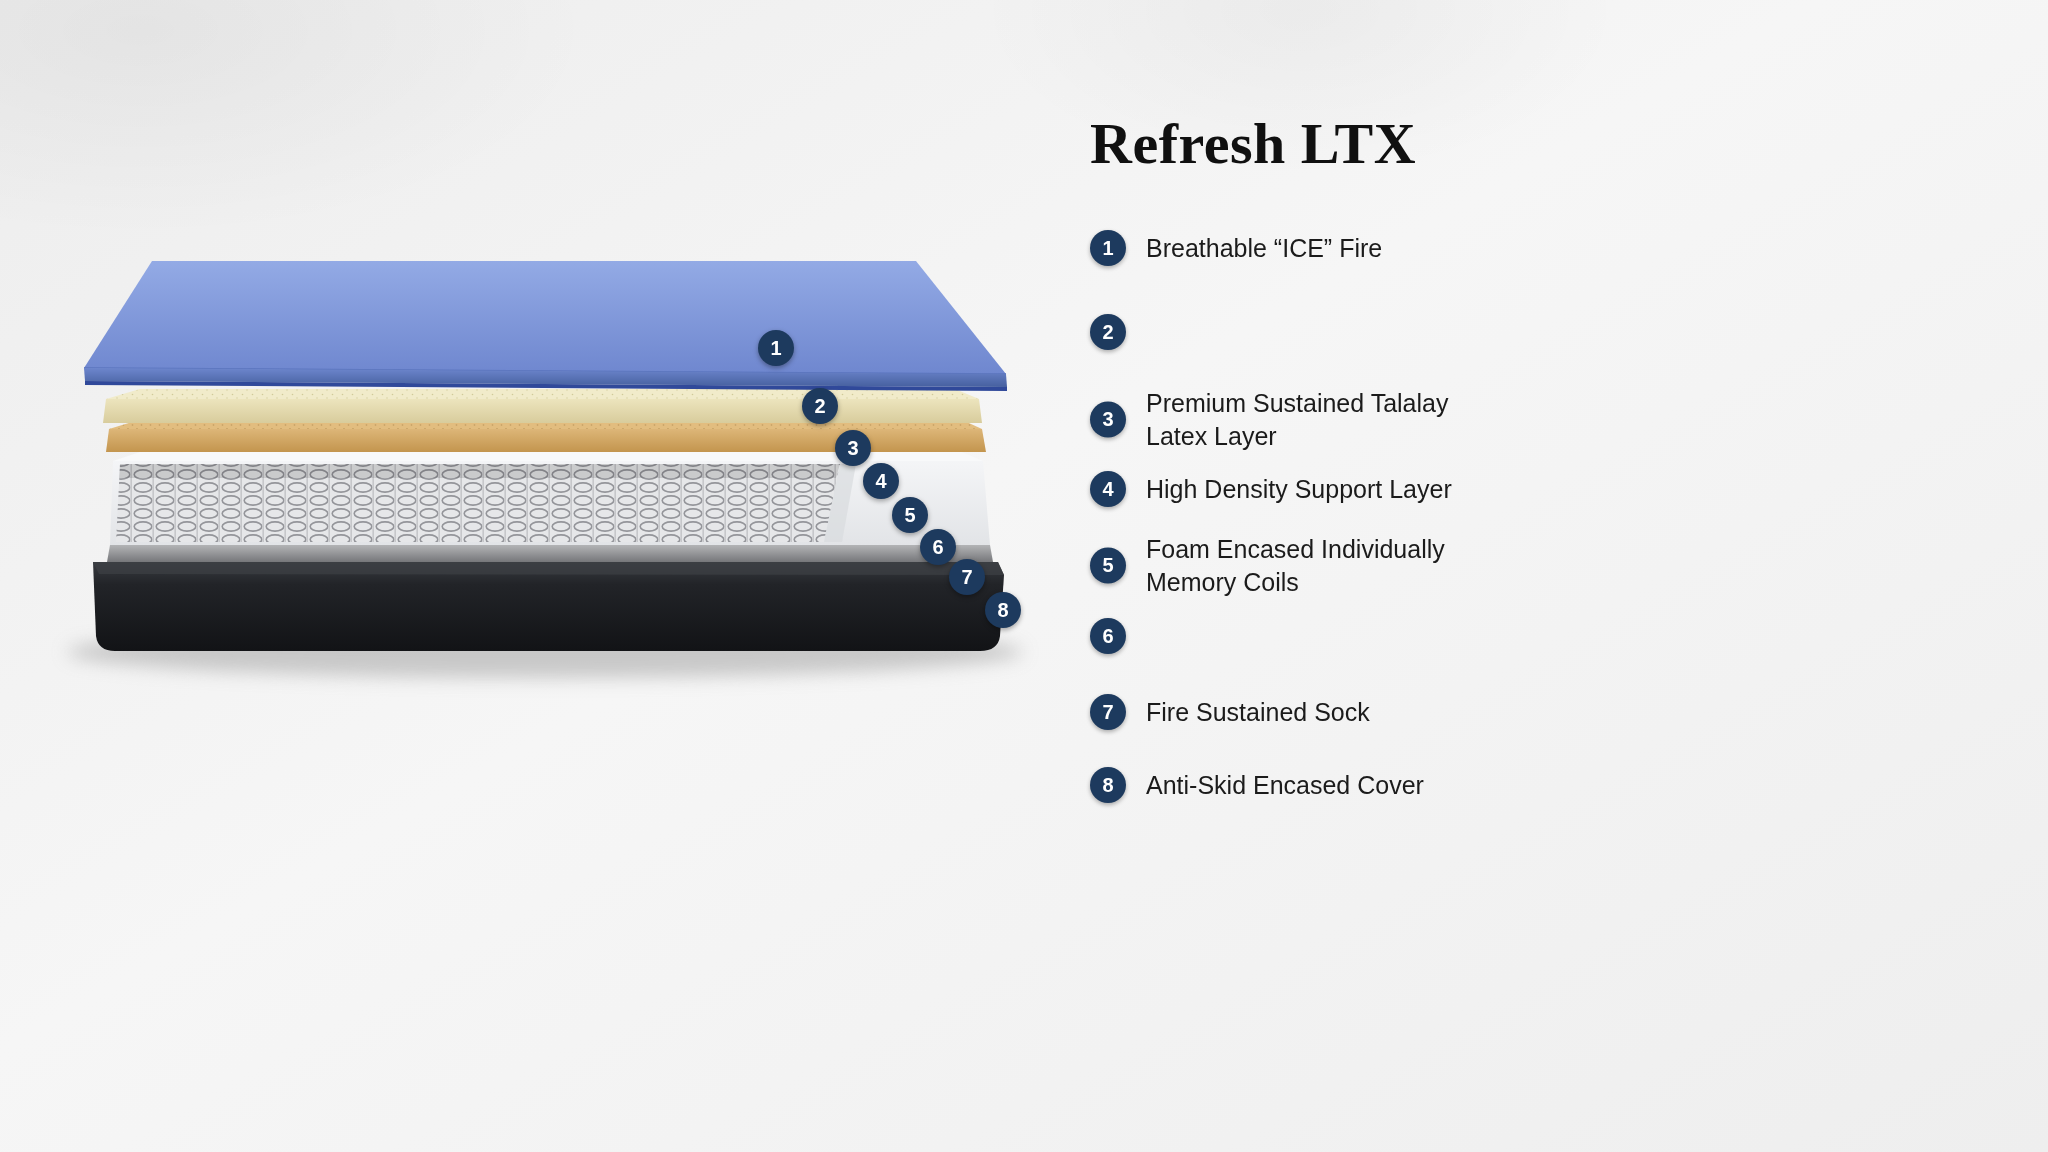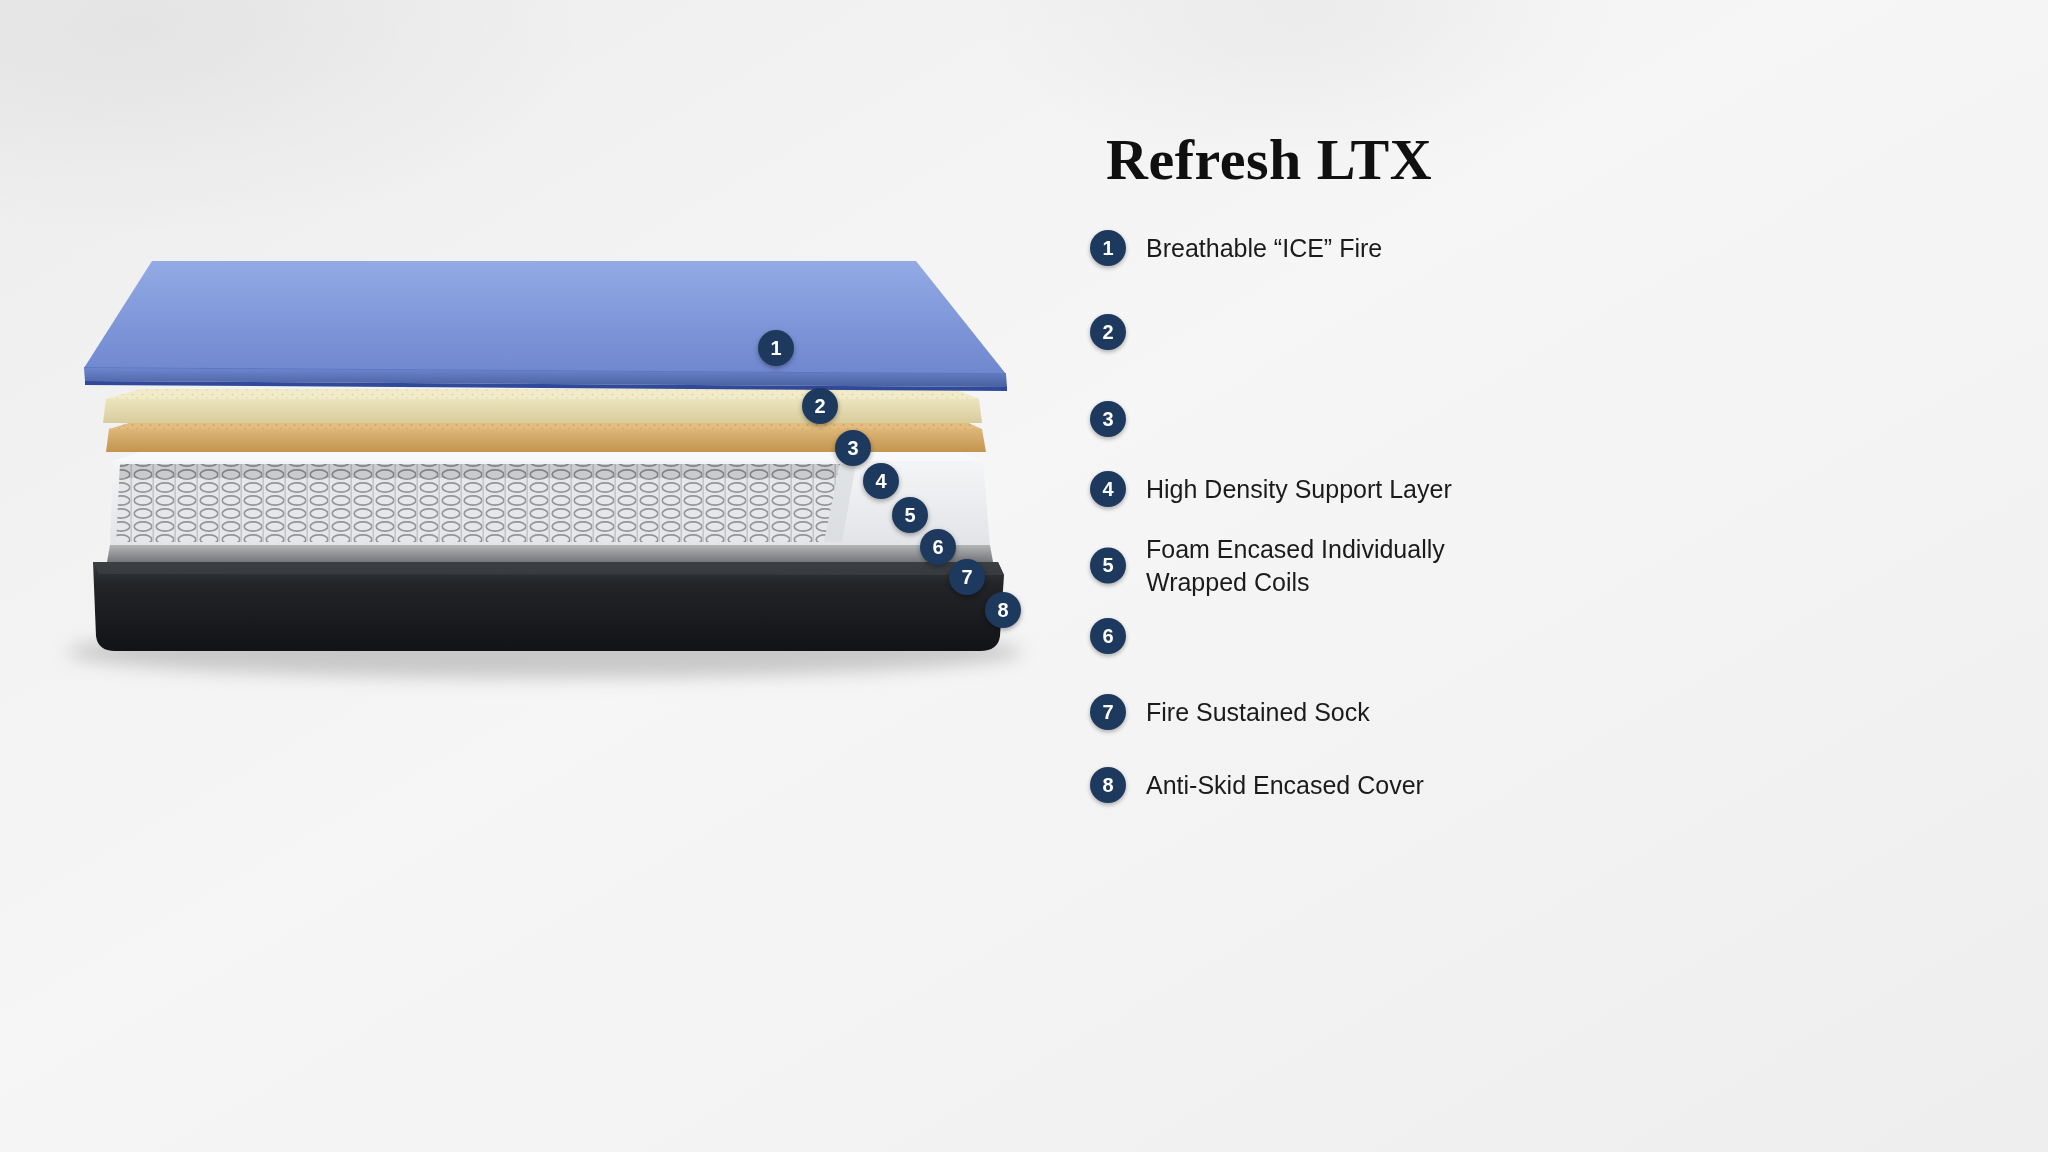--- a/index.html
+++ b/index.html
@@ -146,40 +146,42 @@
 
   <div class="badge b1">1</div>
   <div class="badge b2">2</div>
   <div class="badge b3">3</div>
   <div class="badge b4">4</div>
   <div class="badge b5">5</div>
   <div class="badge b6">6</div>
   <div class="badge b7">7</div>
   <div class="badge b8">8</div>
 
-  <h1 class="title" style="margin:16px">Refresh LTX</h1>
+  <h1 class="title" style="margin:0">Refresh LTX</h1>
 
   <div class="legend-row lr1">
     <div class="legend-badge">1</div>
     <div class="legend-label">Breathable “ICE” Fire</div>
   </div>
   <div class="legend-row lr2">
     <div class="legend-badge">2</div>
   </div>
   <div class="legend-row lr3">
     <div class="legend-badge">3</div>
+    <div class="legend-label">Premium Sustained Talalay
+Latex Layer</div>
   </div>
   <div class="legend-row lr4">
     <div class="legend-badge">4</div>
     <div class="legend-label">High Density Support Layer</div>
   </div>
   <div class="legend-row lr5">
     <div class="legend-badge">5</div>
     <div class="legend-label">Foam Encased Individually
-Wrapped Coils</div>
+Memory Coils</div>
   </div>
   <div class="legend-row lr6">
     <div class="legend-badge">6</div>
   </div>
   <div class="legend-row lr7">
     <div class="legend-badge">7</div>
     <div class="legend-label">Fire Sustained Sock</div>
   </div>
   <div class="legend-row lr8">
     <div class="legend-badge">8</div>

